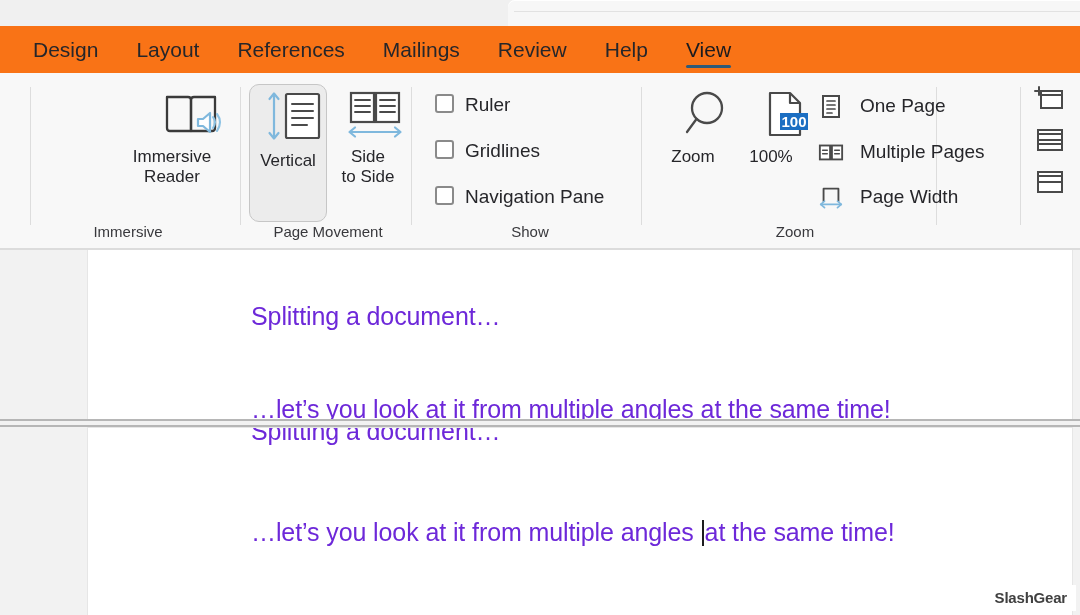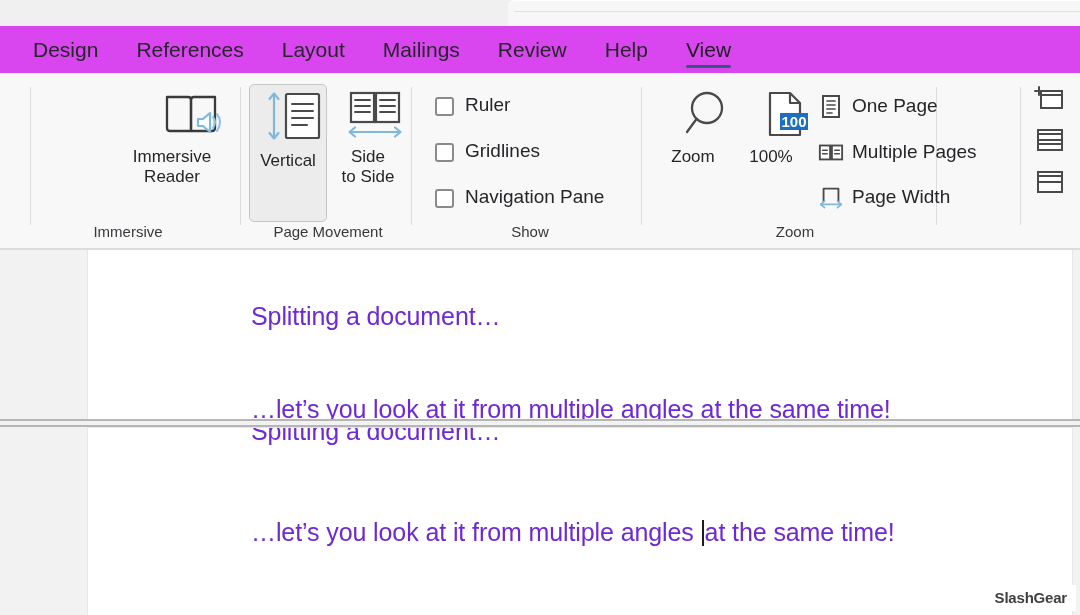--- a/index.html
+++ b/index.html
@@ -44,21 +44,21 @@
     left: 6px; right: 0; top: 11px;
     height: 1px;
     background: #e2e2e2;
   }
 
   
   .tabrow {
     position: absolute;
     left: 0; top: 26px;
     width: 1080px; height: 47px;
-    background: #d946ef;
+    background: #f97316;
   }
   .tabrow .tabs {
     display: flex;
     align-items: center;
     height: 47px;
     padding-left: 14px;
     gap: 0;
   }
   .tab {
     position: relative;
@@ -118,28 +118,28 @@
   .bigbtn .cap {
     font-size: 17px;
     color: #26262a;
     line-height: 1.18;
     margin-top: 4px;
     white-space: pre-line;
   }
   .bigbtn.selected {
     background: #ececec;
     border: 1px solid #c6c6c6;
-    border-radius: 5px;
+    border-radius: 10px;
   }
 
   
   .chkitem {
     position: absolute;
     display: flex;
-    align-items: flex-end;
+    align-items: flex-start;
     gap: 11px;
     cursor: default;
   }
   .chkbox {
     width: 19px; height: 19px;
     border: 2px solid #8a8a8a;
     border-radius: 3px;
     background: #ffffff;
     box-sizing: border-box;
     flex: none;
@@ -148,21 +148,21 @@
     font-size: 19px;
     color: #26262a;
     white-space: nowrap;
   }
 
   
   .smallitem {
     position: absolute;
     display: flex;
     align-items: center;
-    gap: 8px;
+    gap: 16px;
     cursor: default;
   }
   .smallitem .ico {
     width: 26px; height: 24px;
     display: flex;
     align-items: center;
     justify-content: center;
     flex: none;
   }
   .smallitem .lbl {
@@ -254,24 +254,24 @@
   <div class="topstrip">
     <div class="tabghost"></div>
   </div>
 
   <div class="tabrow">
     <div class="tabs">
       <div class="tab">
         <span>Design</span>
       </div>
       <div class="tab">
+        <span>Layout</span>
+      </div>
+      <div class="tab">
         <span>References</span>
-      </div>
-      <div class="tab">
-        <span>Layout</span>
       </div>
       <div class="tab">
         <span>Mailings</span>
       </div>
       <div class="tab">
         <span>Review</span>
       </div>
       <div class="tab">
         <span>Help</span>
       </div>

